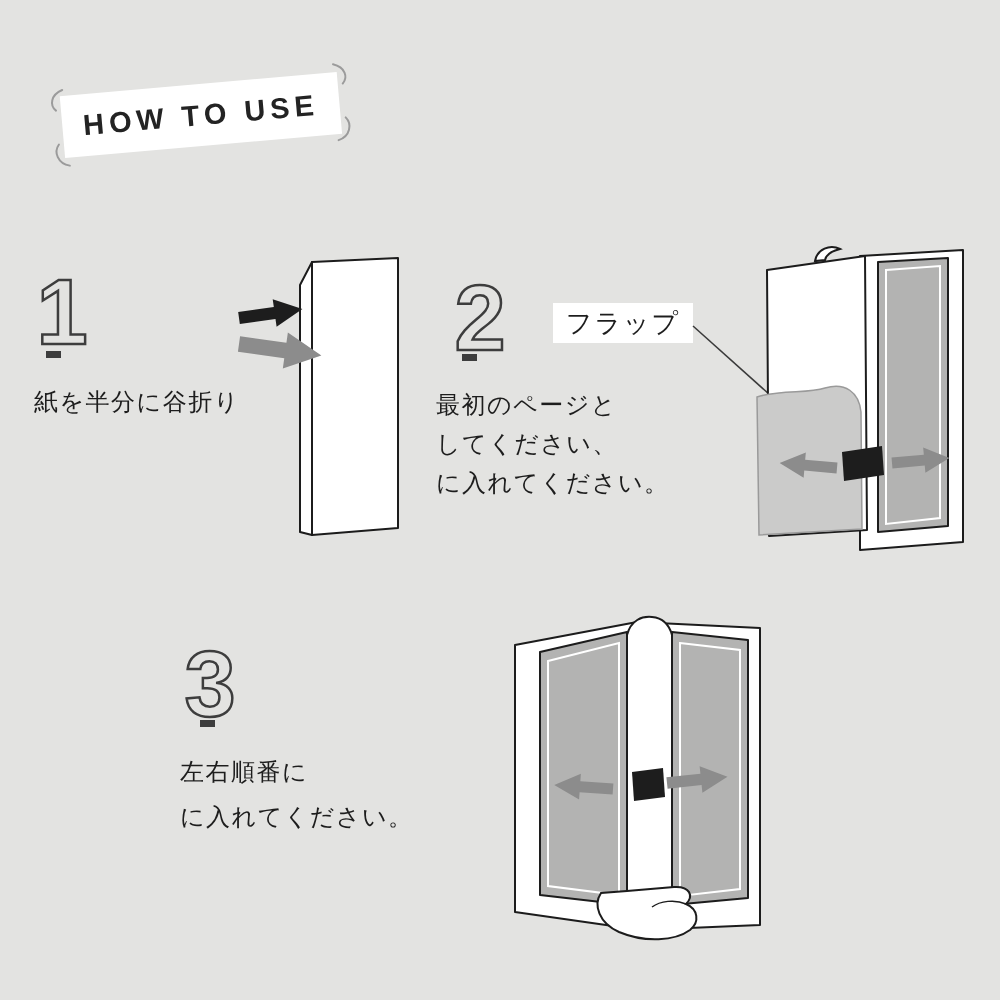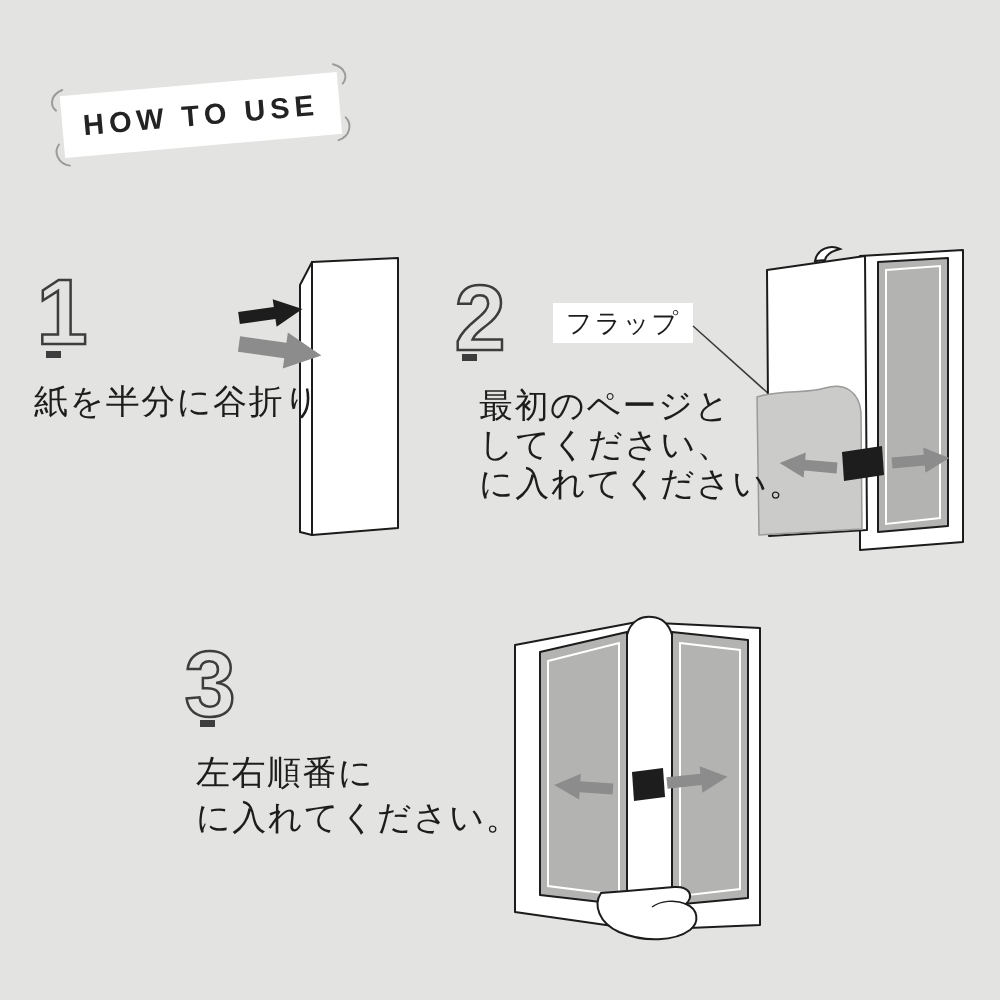--- a/index.html
+++ b/index.html
@@ -13,21 +13,21 @@
   .banner-band { position:absolute; left:14px; top:20px; width:278px; height:62px; background:#ffffff;
                  display:flex; align-items:center; justify-content:center; }
   .banner-title { font-family:"Liberation Sans","DejaVu Sans",sans-serif; font-weight:700;
                   font-size:29px; letter-spacing:5px; color:#232323; white-space:nowrap; }
 
   
   .step-num { position:absolute; }
   .step-num-dash { position:absolute; width:15px; height:7px; background:#3d3d3d; }
 
   
-  .jp { position:absolute; color:#1d1d1d; font-size:34px; letter-spacing:1.5px; white-space:nowrap; }
+  .jp { position:absolute; color:#1d1d1d; font-size:24px; letter-spacing:1.5px; white-space:nowrap; }
   .lh40 div { line-height:40px; }
   .lh39 div { line-height:39px; }
   .lh45 div { line-height:45px; }
   .hl { background:#ffffff; padding:0 3px; }
 
   
   .flap-label { position:absolute; left:553px; top:303px; width:140px; height:40px; background:#ffffff;
                 display:flex; align-items:center; justify-content:center;
                 font-size:26px; color:#1d1d1d; letter-spacing:2px; }
 </style>
@@ -93,21 +93,21 @@
     <g>
       <polygon points="22,28 120,14 122,288 24,294" fill="#ffffff" stroke="#1c1c1c" stroke-width="2" stroke-linejoin="round"></polygon>
       <path d="M70,19 C72,7 85,2 95,7 C87,9 81,13 80,18 Z" fill="#ffffff" stroke="#1c1c1c" stroke-width="2"></path>
     </g>
     <path d="M12,155 C36,147 62,152 80,146 C100,140 114,150 116,170 L117,287 L14,293 Z" fill="#cbcbca" stroke="#9a9a9a" stroke-width="1.5"></path>
     <use href="#block-arrow" fill="#8c8c8c" transform="translate(92,226) rotate(185) scale(0.9)"></use>
     <polygon points="97,210 137,204 139,233 99,239" fill="#1d1d1d"></polygon>
     <use href="#block-arrow" fill="#8c8c8c" transform="translate(147,221) rotate(-5) scale(0.9)"></use>
   </svg>
 
-  <div class="jp lh39" style="left:479px;top:386px">
+  <div class="jp lh39" style="left:436px;top:386px">
     <div>最初のページと</div>
     <div>してください、</div>
     <div>に入れてください。</div>
   </div>
 
   <svg class="step-num" style="left:174px;top:634px" width="72" height="94">
     <text x="36" y="82" text-anchor="middle" font-family="Liberation Sans, DejaVu Sans, sans-serif" font-size="92" font-weight="bold" fill="none" stroke="#3d3d3d" stroke-width="2.5">3</text>
   </svg>
   <div class="step-num-dash" style="left:200px;top:720px"></div>
 
@@ -123,18 +123,18 @@
     <g>
       <path d="M122,30 C126,15 137,11 147,12 C158,13 164,19 167,30 L167,300 L122,300 Z" fill="#ffffff" stroke="#1c1c1c" stroke-width="2"></path>
       <path d="M96,288 C88,300 94,318 114,327 C140,338 170,336 185,325 C195,317 193,304 181,299 C189,291 185,281 169,282 L122,286 Z" fill="#ffffff" stroke="#1c1c1c" stroke-width="2"></path>
       <path d="M181,299 C170,294 155,296 147,302" fill="none" stroke="#1c1c1c" stroke-width="1.5"></path>
     </g>
     <use href="#block-arrow" fill="#8c8c8c" transform="translate(108,184) rotate(184) scale(0.92)"></use>
     <polygon points="127,167 158,163 160,192 129,196" fill="#1d1d1d"></polygon>
     <use href="#block-arrow" fill="#8c8c8c" transform="translate(162,178) rotate(-6) scale(0.95)"></use>
   </svg>
 
-  <div class="jp lh45" style="left:196px;top:750px">
+  <div class="jp lh45" style="left:180px;top:750px">
     <div>左右順番に</div>
     <div>に入れてください。</div>
   </div>
 
 </div>
 
 </body></html>

